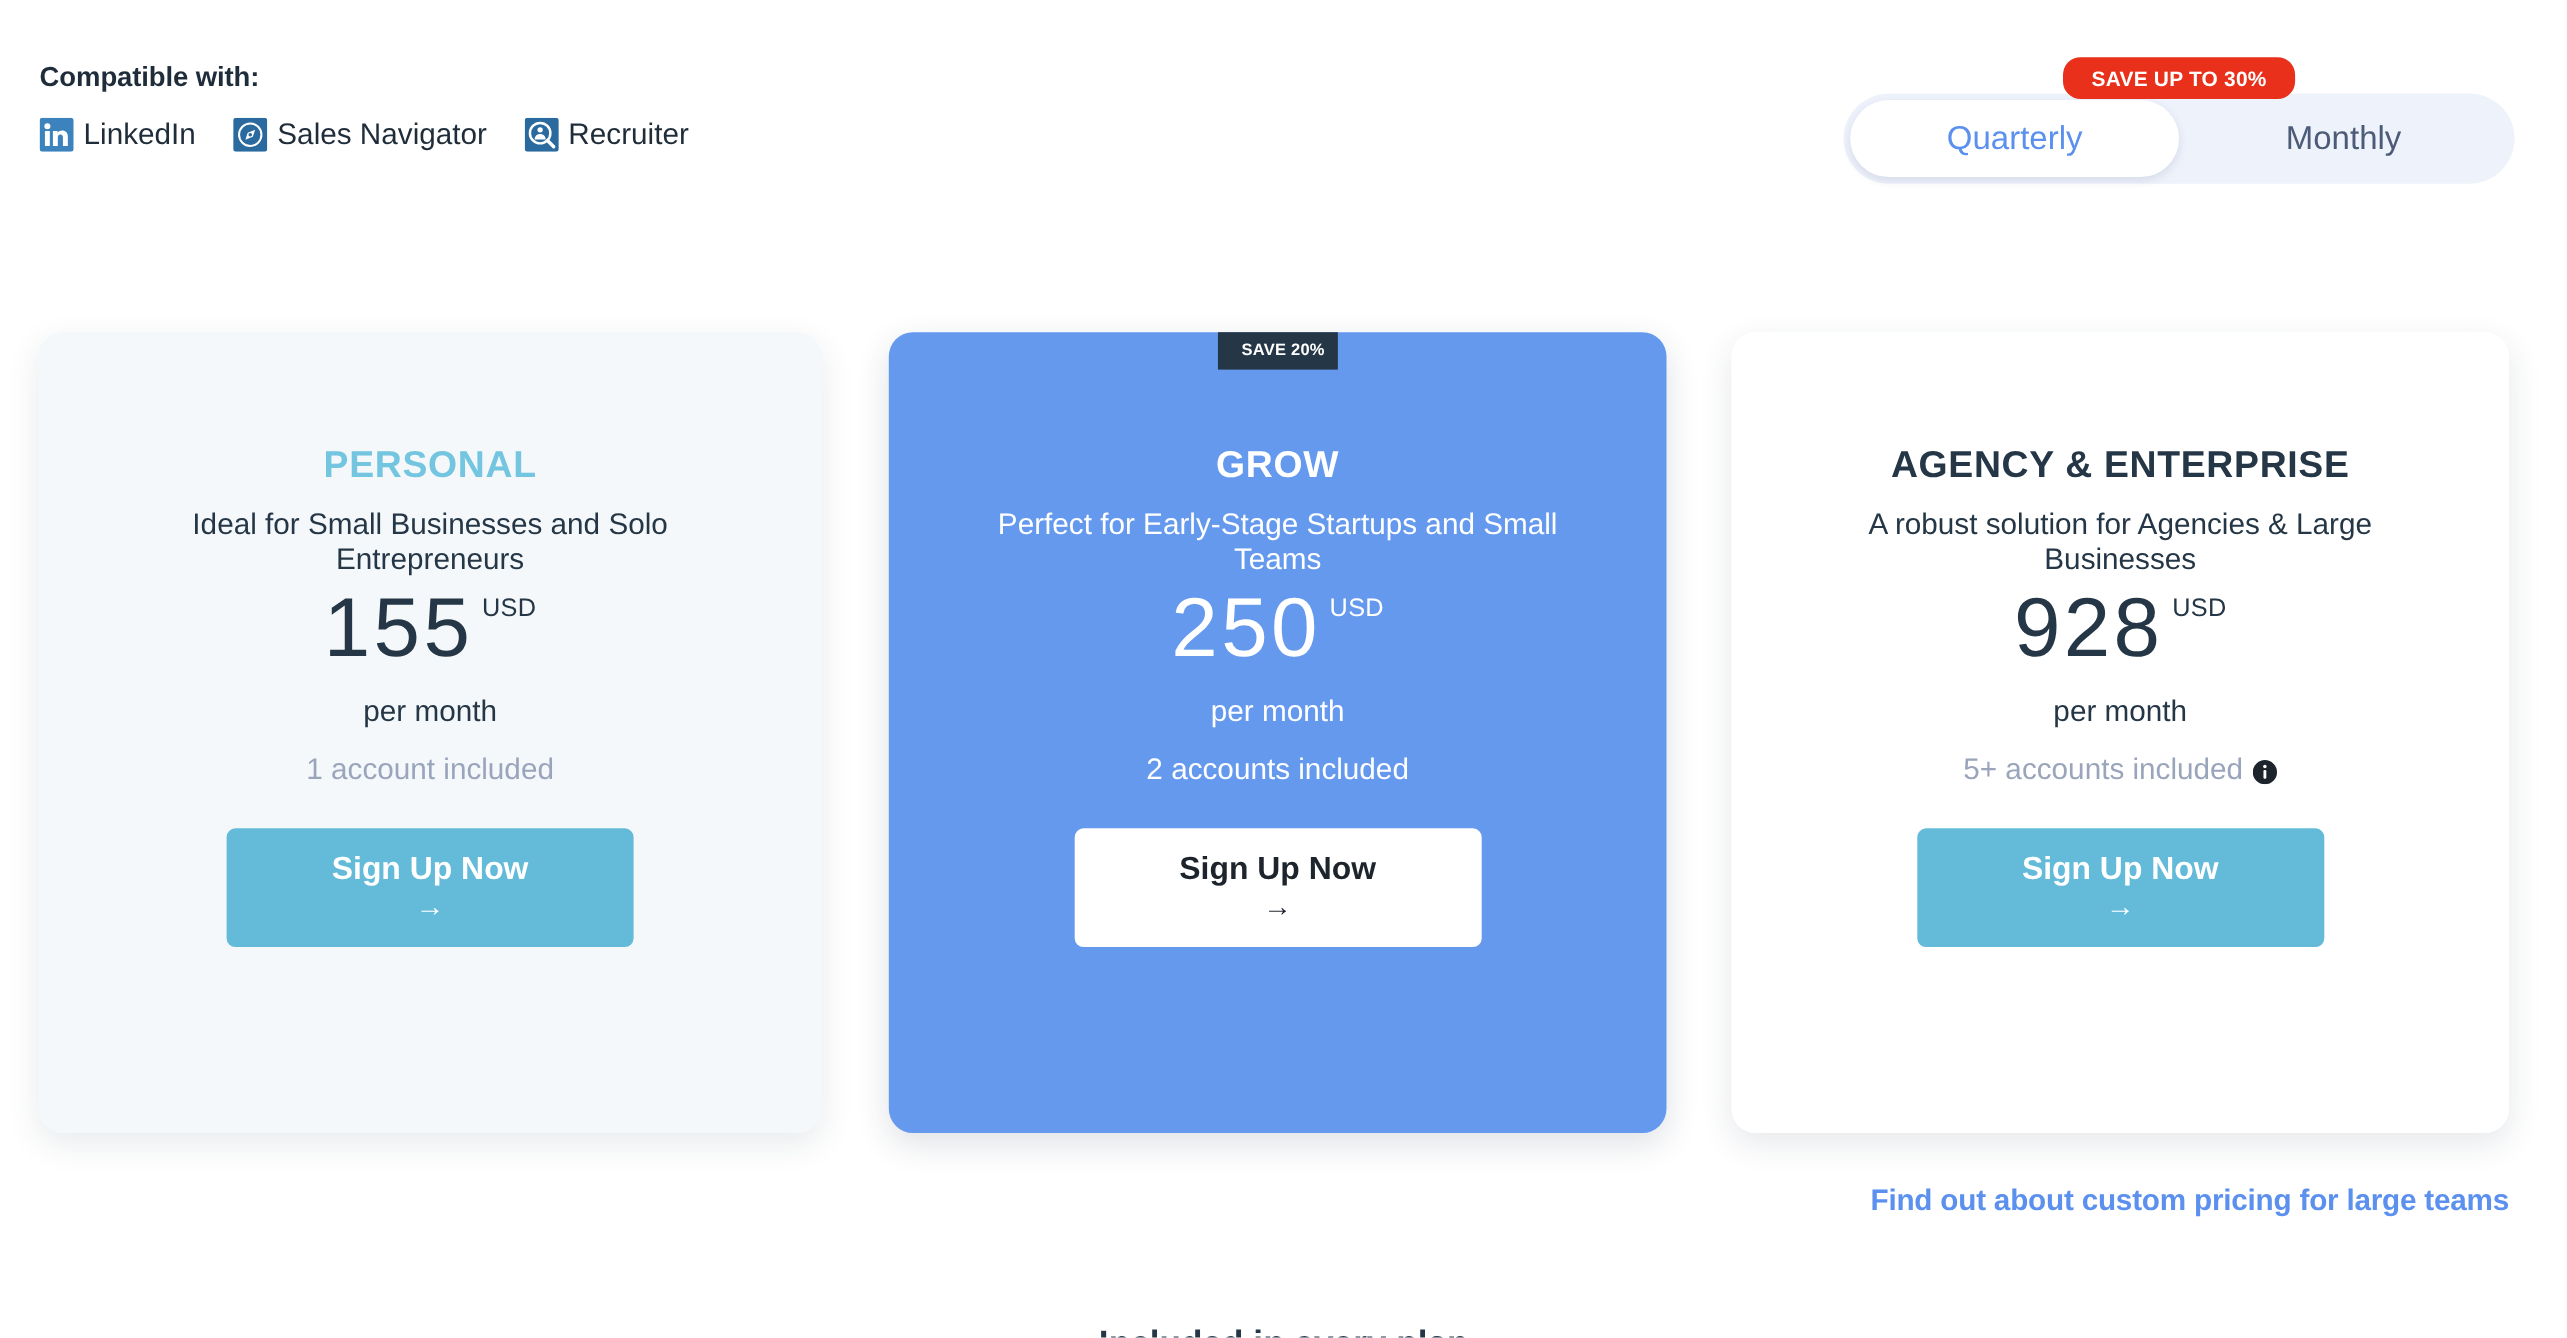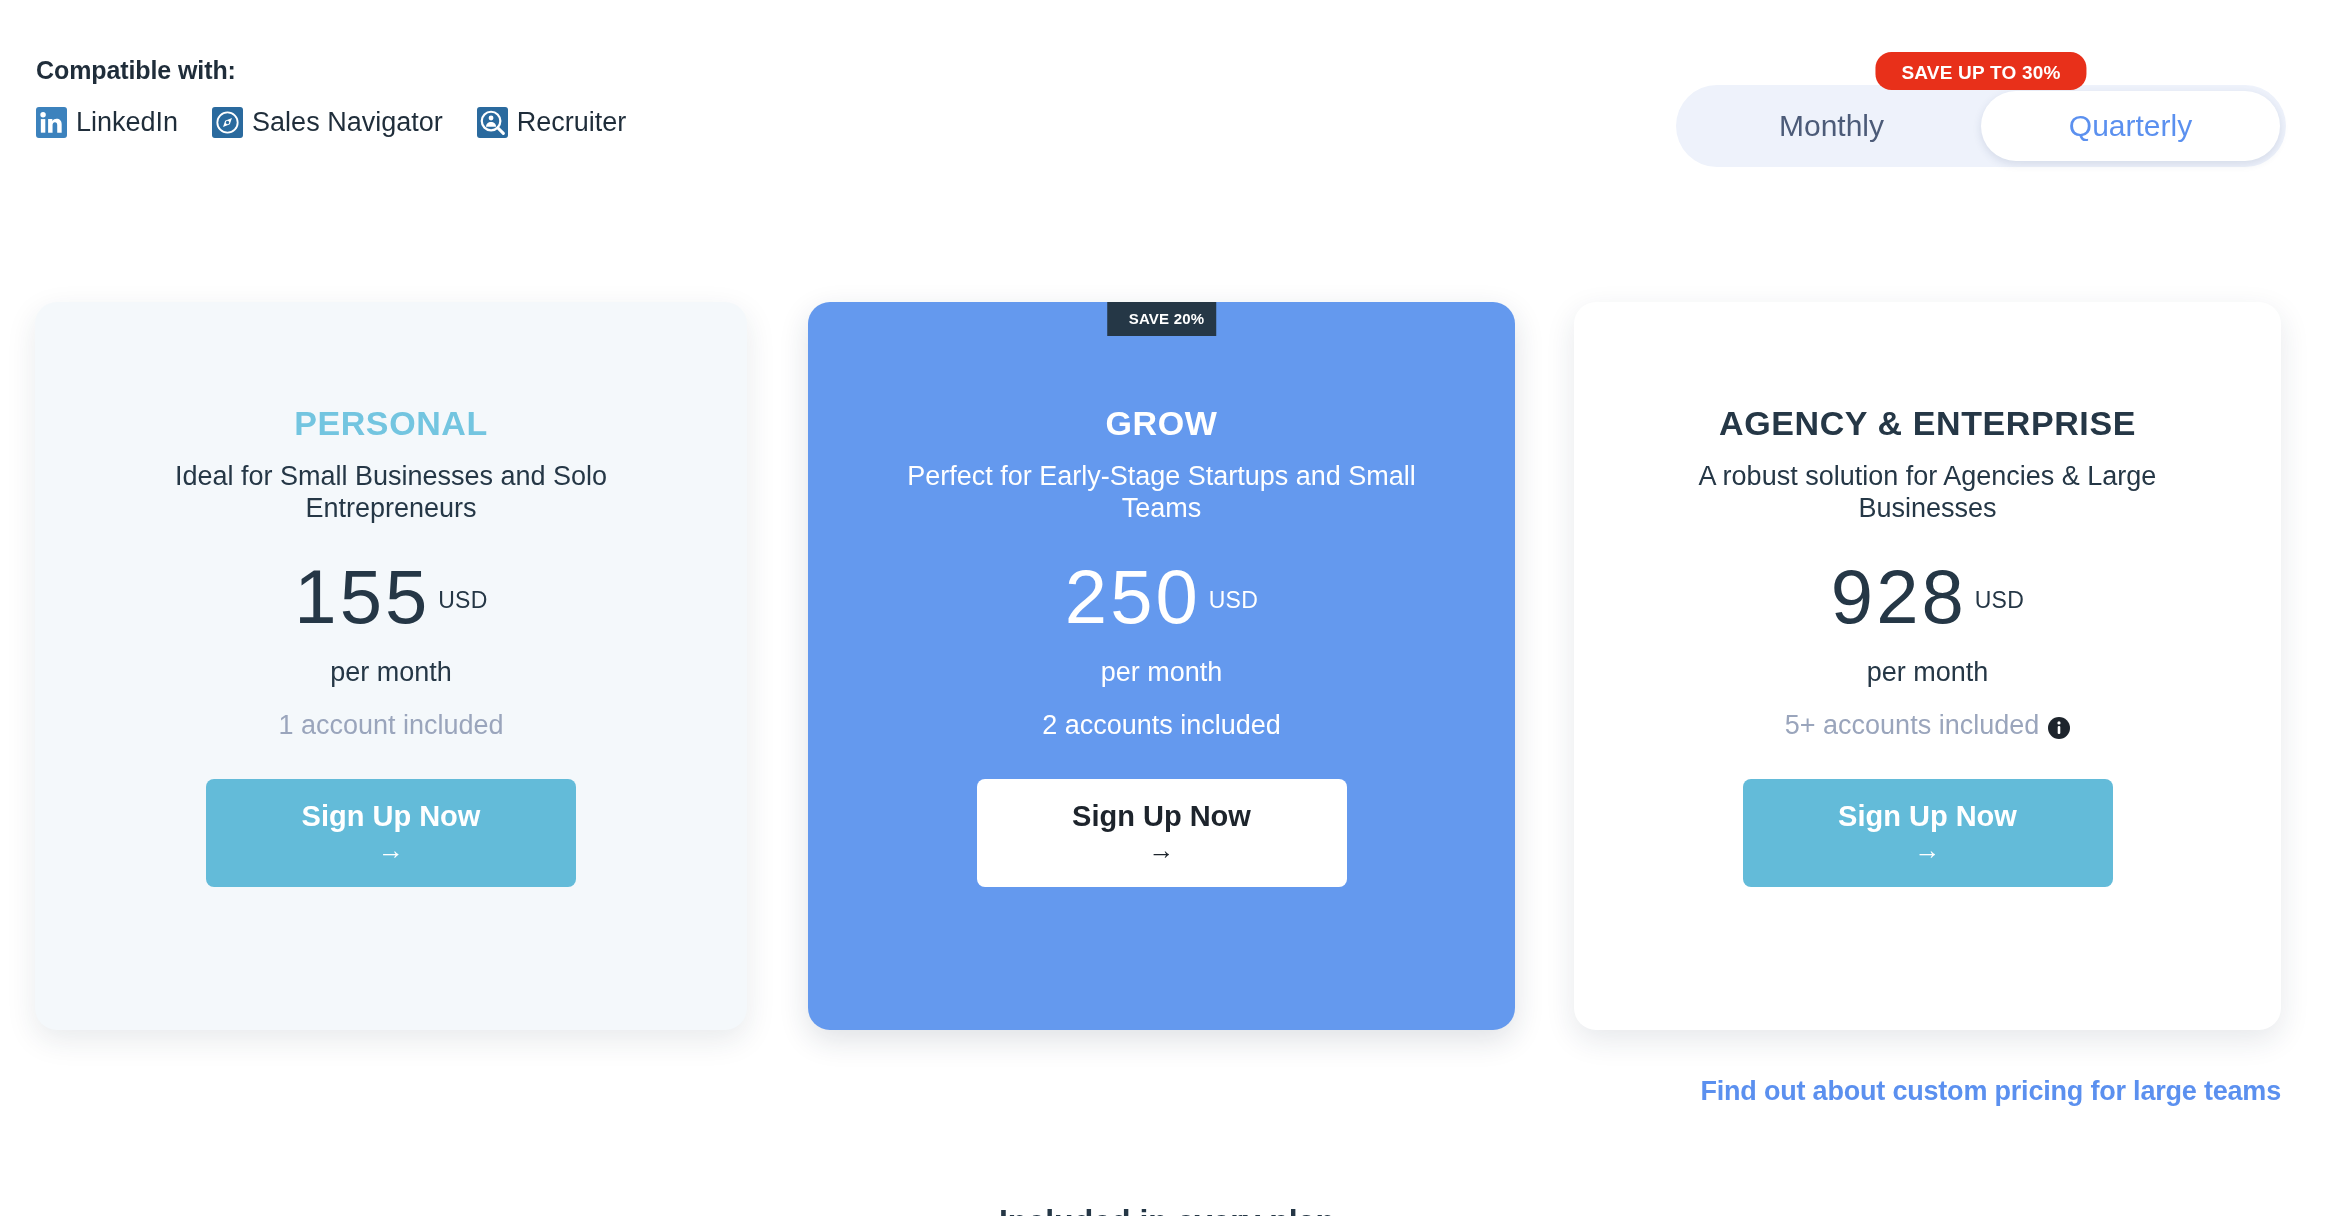--- a/index.html
+++ b/index.html
@@ -184,23 +184,23 @@
     margin-top: 20px;
     font-size: 27px;
     line-height: 1.2;
     max-width: 560px;
   }
   .card-1 .plan-desc { color: #253746; }
   .card-2 .plan-desc { color: #ffffff; }
   .card-3 .plan-desc { color: #253746; }
 
   .price-line {
-    margin-top: 34px;
-    display: flex;
-    align-items: center;
+    margin-top: 8px;
+    display: flex;
+    align-items: flex-start;
     justify-content: center;
     line-height: 1;
   }
   .price-amount {
     font-size: 76px;
     font-weight: 300;
     letter-spacing: 3px;
     line-height: 1;
   }
   .price-cur {
@@ -348,22 +348,22 @@
       </span>
       <span class="compat-label">Recruiter</span>
     </div>
 
   </div>
 </div>
 
 <div class="billing-area">
   <div class="save-badge">SAVE UP TO 30%</div>
   <div class="toggle">
+    <div class="toggle-opt active">Quarterly</div>
     <div class="toggle-opt inactive">Monthly</div>
-    <div class="toggle-opt active">Quarterly</div>
   </div>
 </div>
 
 <div class="cards">
 
   <div class="card card-1">
     <div class="plan-name">PERSONAL</div>
     <div class="plan-desc">Ideal for Small Businesses and Solo Entrepreneurs</div>
     <div class="price-line">
       <span class="price-amount">155</span>

